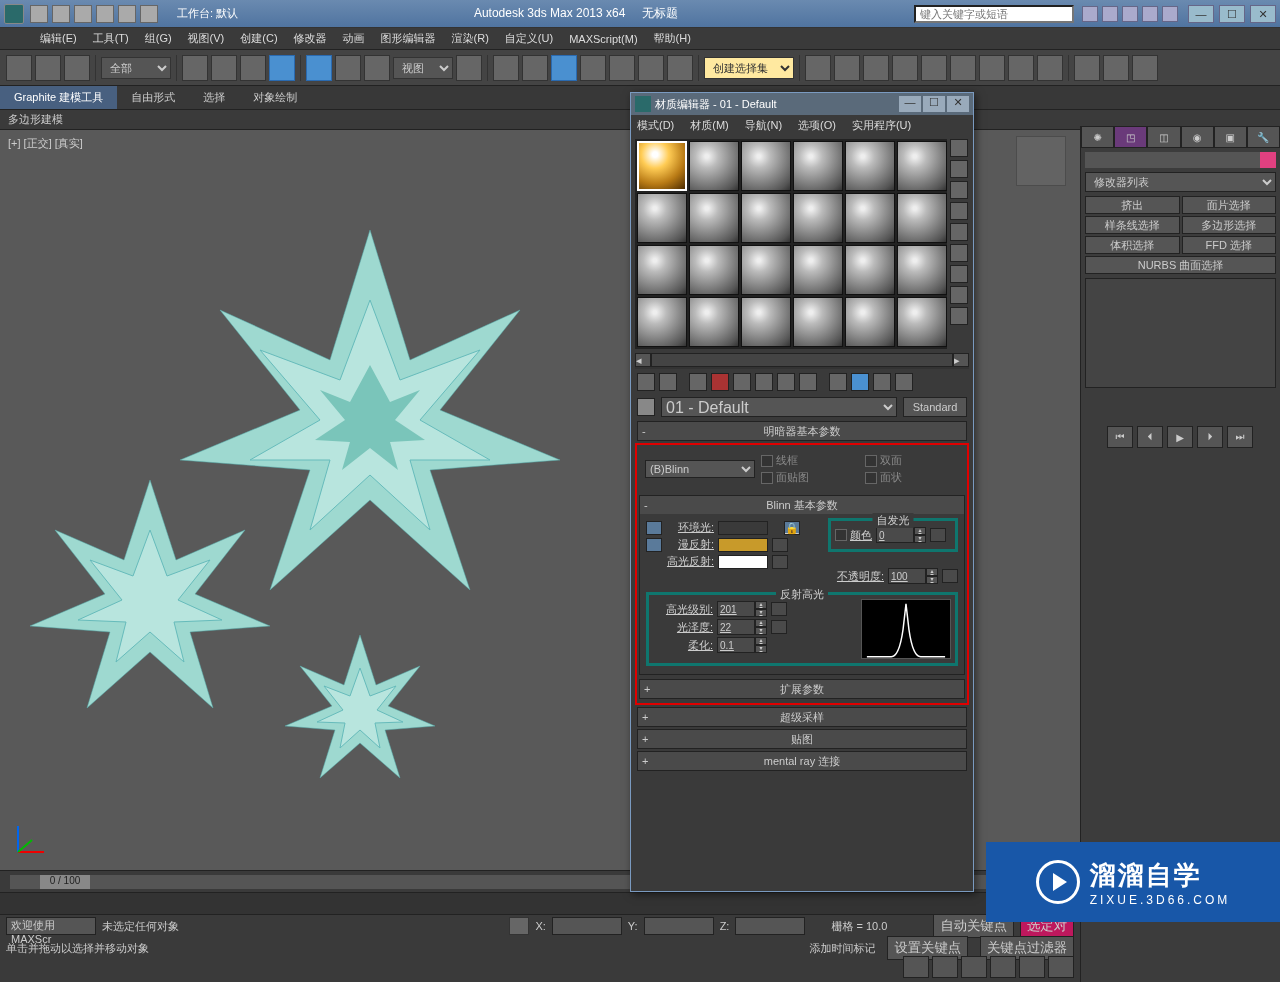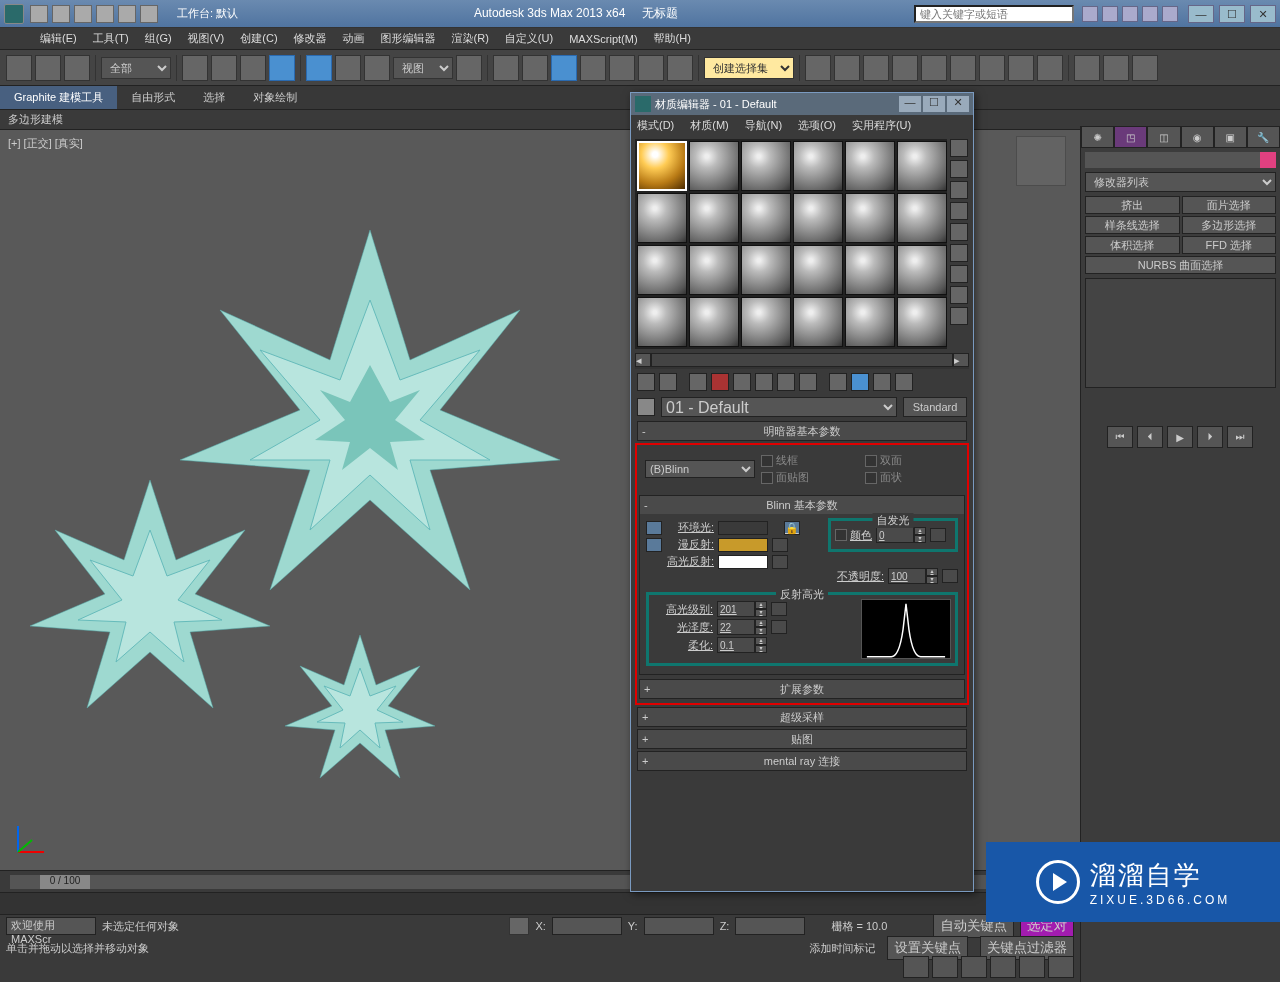--- a/index.html
+++ b/index.html
@@ -128,21 +128,21 @@
 .blinn-left { flex: 1; }
 .blinn-right { width: 130px; }
 
 .highlight-graph { width: 90px; height: 60px; background: #000; border: 1px solid #555; position: relative; margin-left: 6px; }
 .hl-curve { position: absolute; inset: 0; }
 
 
 .watermark { position: absolute; bottom: 60px; right: 0; width: 294px; height: 80px; background: #1857a8; display: flex; align-items: center; justify-content: center; color: #fff; gap: 10px; }
 .watermark .play { width: 44px; height: 44px; border: 3px solid #fff; border-radius: 50%; display: flex; align-items: center; justify-content: center; }
 .watermark .play::after { content: ""; border-left: 14px solid #fff; border-top: 9px solid transparent; border-bottom: 9px solid transparent; margin-left: 4px; }
-.watermark .txt { font-size: 26px; font-weight: normal; letter-spacing: 2px; }
+.watermark .txt { font-size: 26px; font-weight: bold; letter-spacing: 2px; }
 .watermark .sub { font-size: 12px; letter-spacing: 3px; display: block; }
 
 
 .navcube { position: absolute; top: 136px; right: 214px; width: 50px; height: 50px; background: #6a6a6a; border: 1px solid #444; opacity: 0.6; }
 
 
 .playback { position: absolute; right: 2px; top: 300px; width: 196px; height: 26px; display: flex; gap: 4px; justify-content: center; }
 .playback span { width: 26px; height: 22px; background: #555; border: 1px solid #222; display: flex; align-items: center; justify-content: center; font-size: 10px; }
 </style>
 </head>
@@ -326,21 +326,21 @@
     <span class="msg" style="flex:1">未选定任何对象</span>
     <span class="tbicon" style="width:20px;height:18px"></span>
     <span>X:</span>
       <input class="xyzinput" style="">
     <span>Y:</span>
       <input class="xyzinput" style="">
     <span>Z:</span>
       <input class="xyzinput" style="">
     <span style="margin-left:20px">栅格 = 10.0</span>
     <button style="margin-left:40px;background:#555;border:1px solid #222;color:#ccc;padding:2px 6px">自动关键点</button>
-    <button style="background:#a21caf;border:1px solid #222;color:#ccc;padding:2px 6px">选定对</button>
+    <button style="background:#be185d;border:1px solid #222;color:#ccc;padding:2px 6px">选定对</button>
   </div>
   <div class="statusmsg">
     <span class="msg">单击并拖动以选择并移动对象</span>
     <span>添加时间标记</span>
     <button style="background:#555;border:1px solid #222;color:#ccc;padding:2px 6px">设置关键点</button>
     <button style="background:#555;border:1px solid #222;color:#ccc;padding:2px 6px">关键点过滤器</button>
   </div>
   <div class="animctrls">
     <span></span>
     <span></span>

